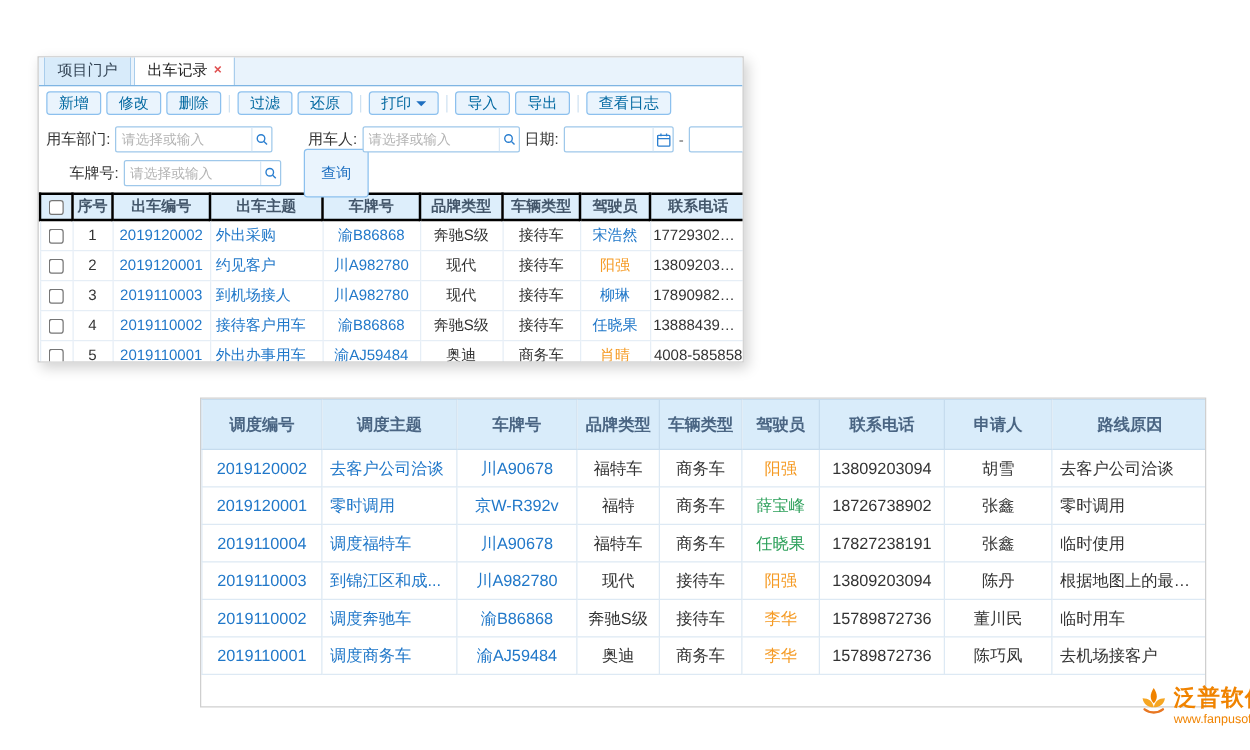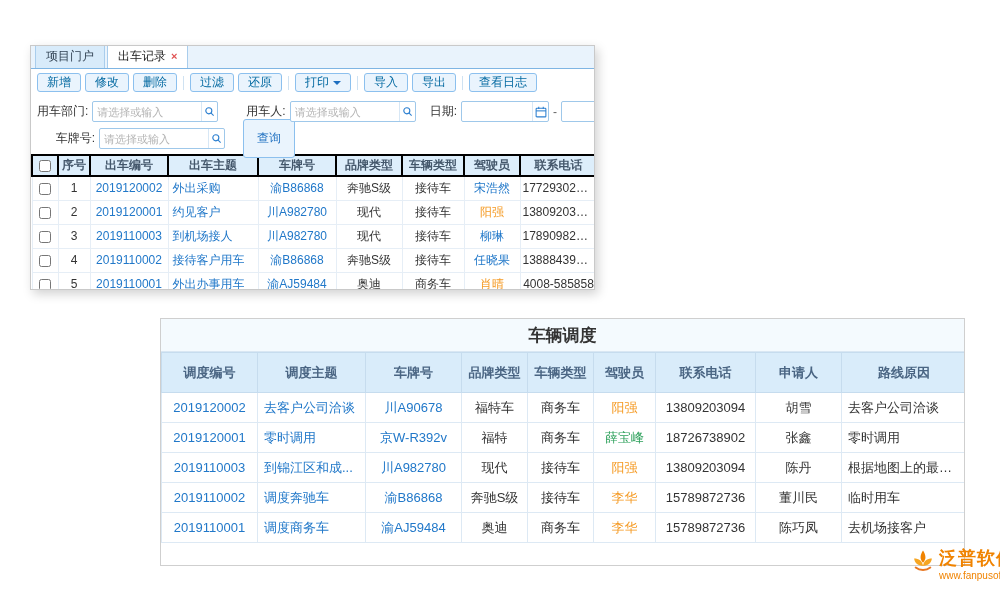--- a/index.html
+++ b/index.html
@@ -18,21 +18,21 @@
 .toolbar{display:flex;align-items:center;padding:4px 6px;gap:4px;}
 .tbtn{font-size:12px;color:#0369a1;background:#eaf4fd;border:1px solid #8cc0ee;border-radius:3px;
   padding:0 9px;display:inline-flex;align-items:center;gap:4px;font-family:inherit;cursor:pointer;}
 .caret{width:0;height:0;border-left:4px solid transparent;border-right:4px solid transparent;border-top:4px solid #1e6fc0;display:inline-block;}
 .sep{width:1px;height:14px;background:#cfe2f2;margin:0 2px;}
 .filters{padding:1px 6px 3px;}
 .frow{display:flex;align-items:center;height:25px;margin-top:2px;}
 .flabel{font-size:12px;color:#333;text-align:right;margin-right:4px;white-space:nowrap;}
 .w1{width:58px;}
 .w2{width:48px;margin-left:28px;}
-.w3{width:34px;margin-left:14px;}
+.w3{width:34px;margin-left:4px;}
 .inputbox{position:relative;display:inline-flex;align-items:center;width:126px;height:21px;border:1px solid #9fc8ea;border-radius:2px;background:#fff;}
 .inputbox input{border:none;outline:none;flex:1;min-width:0;font-size:11px;padding:0 2px 0 4px;color:#333;font-family:inherit;background:transparent;}
 .inputbox input::placeholder{color:#b4b4b4;}
 .sicon,.cicon{display:inline-flex;align-items:center;justify-content:center;width:16px;height:100%;border-left:1px solid #d7e7f5;cursor:pointer;}
 .datebox{width:88px;}
 .dash{font-size:12px;color:#666;margin:0 4px;}
 .qbtn{margin-left:18px;font-size:12px;color:#1e6fc0;background:#eaf4fd;border:1px solid #8cc0ee;border-radius:3px;padding:10px 13px;font-family:inherit;cursor:pointer;}
 .rtable{width:100%;border-collapse:collapse;table-layout:fixed;}
 .rtable th{background:#ddeefb;font-size:12px;color:#44576b;font-weight:bold;height:21px;border:2px solid #000000;white-space:nowrap;overflow:hidden;}
 .rtable td{font-size:12px;color:#333;height:24px;border:1px solid #e6eef6;padding:0 4px;white-space:nowrap;overflow:hidden;text-overflow:ellipsis;background:#fff;}
@@ -232,21 +232,20 @@
     <td class="ctr">奥迪</td>
     <td class="ctr">商务车</td>
     <td class="ctr"><a class="drv orange">肖晴</a></td>
     <td class="ctr">4008-585858</td>
   </tr>
         </tbody>
     </table>
   </section>
 
   <section class="dispatch-panel">
-    <div class="dtitle">车辆调度</div>
     <table class="dtable">
       <colgroup>
         <col style="width:96px">
           <col style="width:108px">
           <col style="width:96px">
           <col style="width:66px">
           <col style="width:66px">
         <col style="width:62px">
           <col style="width:100px">
           <col style="width:86px">
@@ -280,20 +279,31 @@
           <tr>
     <td><a class="lnk">2019120001</a></td>
     <td class="left"><a class="lnk">零时调用</a></td>
     <td><a class="lnk">京W-R392v</a></td>
     <td>福特</td>
     <td>商务车</td>
     <td><a class="drv green">薛宝峰</a></td>
     <td>18726738902</td>
     <td>张鑫</td>
     <td class="left">零时调用</td>
+  </tr>
+          <tr>
+    <td><a class="lnk">2019110004</a></td>
+    <td class="left"><a class="lnk">调度福特车</a></td>
+    <td><a class="lnk">川A90678</a></td>
+    <td>福特车</td>
+    <td>商务车</td>
+    <td><a class="drv green">任晓果</a></td>
+    <td>17827238191</td>
+    <td>张鑫</td>
+    <td class="left">临时使用</td>
   </tr>
           <tr>
     <td><a class="lnk">2019110003</a></td>
     <td class="left"><a class="lnk">到锦江区和成...</a></td>
     <td><a class="lnk">川A982780</a></td>
     <td>现代</td>
     <td>接待车</td>
     <td><a class="drv orange">阳强</a></td>
     <td>13809203094</td>
     <td>陈丹</td>

